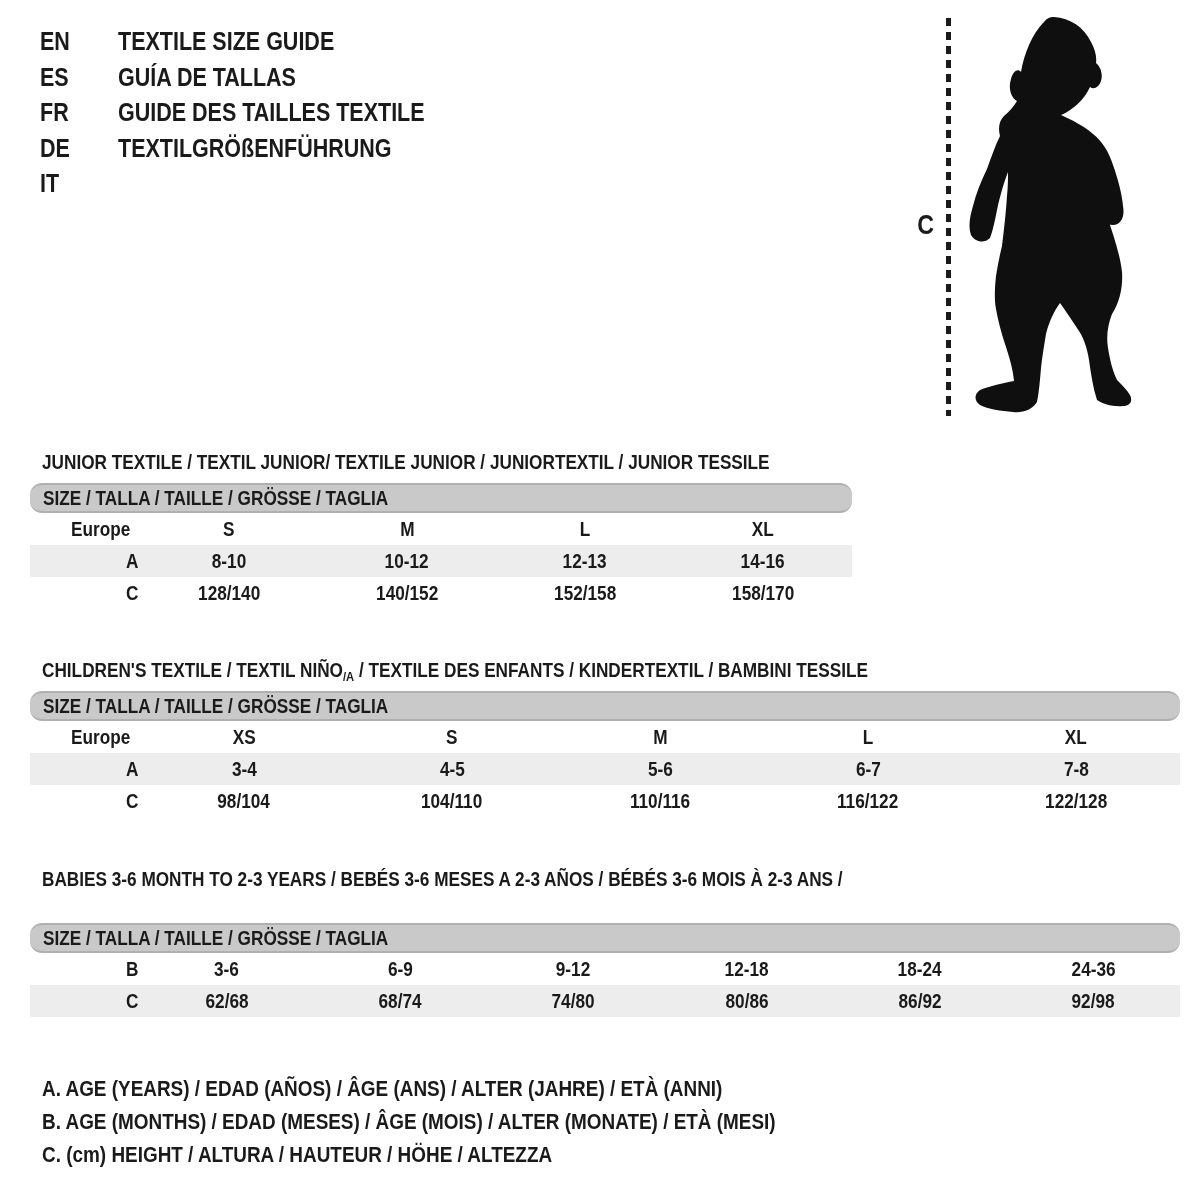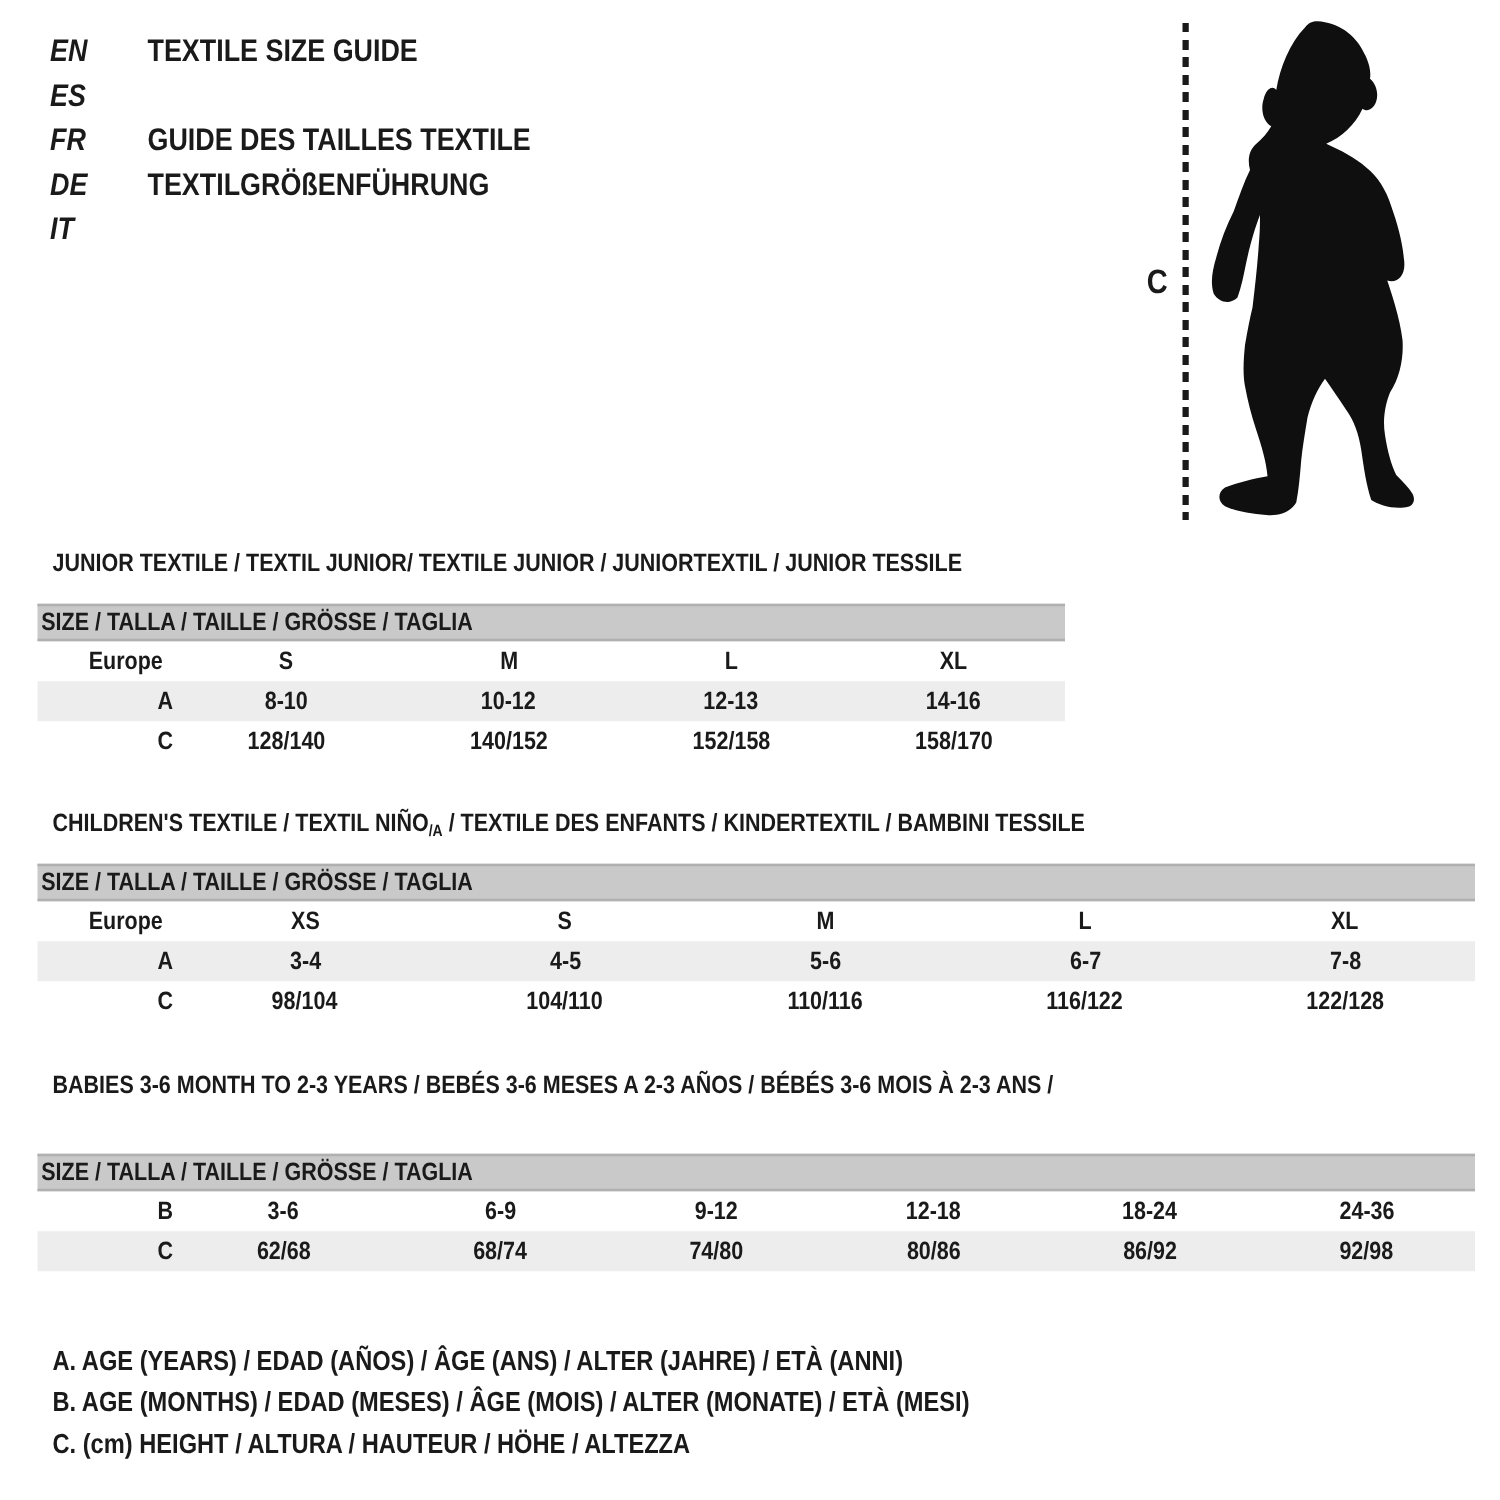--- a/index.html
+++ b/index.html
@@ -9,61 +9,62 @@
     font-family:"Liberation Sans","DejaVu Sans",sans-serif;
     font-weight:700;color:var(--ink,#1a1a1a);
     -webkit-font-smoothing:antialiased;
   }
   .cx{display:inline-block;transform:scaleX(.86);transform-origin:0 50%;white-space:nowrap;}
   .cxc{display:inline-block;transform:scaleX(.86);transform-origin:50% 50%;white-space:nowrap;}
 
   
   #lang-block{position:absolute;left:40px;top:24px;font-size:25px;line-height:35.5px;}
   .lang-row{display:flex;}
-  .lang-code{width:78px;flex:0 0 78px;font-style:italic;}
+  .lang-code{width:78px;flex:0 0 78px;}
   .lang-label{flex:1;}
 
   
   #height-line{position:absolute;left:946px;top:18px;width:5px;height:398px;
     background:repeating-linear-gradient(to bottom,var(--ink,#1a1a1a) 0 8px,transparent 8px 14px);}
   #measure-c{position:absolute;left:916px;top:210px;font-size:27px;}
   #toddler{position:absolute;left:962px;top:14px;width:178px;height:406px;}
 
   
   .section{position:absolute;left:0;width:1200px;}
   #sec-junior{top:433px;}
   #sec-children{top:641px;}
   #sec-babies{top:850px;}
-  .sec-title{position:absolute;left:42px;top:1px;font-size:20px;line-height:34px;}
+  .sec-title{position:absolute;left:42px;top:12px;font-size:20px;line-height:34px;}
   .sec-title sub{font-size:13px;vertical-align:baseline;position:relative;top:4px;}
   .size-table{position:absolute;left:30px;top:50px;}
   .section.two-line .size-table{top:73px;}
   .size-table[data-cols="4"]{width:822px;}
   .size-table[data-cols="5"],.size-table[data-cols="6"]{width:1150px;}
   .size-bar{height:26px;line-height:26px;background:var(--bar,#c9c9c9);
     border-top:2px solid var(--barline,#b0b0b0);border-bottom:2px solid var(--barline,#b0b0b0);
-    padding-left:3px;font-size:20px;}
+    padding-left:13px;font-size:20px;border-radius:12px;}
   .size-row{display:grid;height:32px;align-items:center;font-size:20px;}
   .rows .size-row:nth-child(even){background:var(--shade,#ededed);}
   .row-label{padding-left:12px;text-align:right;}
   .cell{text-align:center;}
 
   
   #legend{position:absolute;left:42px;top:1072px;font-size:22px;line-height:33px;}
 </style>
 </head>
 <body style="--bg: #ffffff; --ink: #1a1a1a; --bar: #c9c9c9; --barline: #b0b0b0; --shade: #ededed;">
 
 <div id="lang-block">
     <div class="lang-row">
       <span class="lang-code"><span class="cx">EN</span></span>
       <span class="lang-label"><span class="cx">TEXTILE SIZE GUIDE</span></span>
     </div>
     <div class="lang-row">
       <span class="lang-code"><span class="cx">ES</span></span>
+      <span class="lang-label"><span class="cx">GUÍA DE TALLAS</span></span>
     </div>
     <div class="lang-row">
       <span class="lang-code"><span class="cx">FR</span></span>
       <span class="lang-label"><span class="cx">GUIDE DES TAILLES TEXTILE</span></span>
     </div>
     <div class="lang-row">
       <span class="lang-code"><span class="cx">DE</span></span>
       <span class="lang-label"><span class="cx">TEXTILGRÖßENFÜHRUNG</span></span>
     </div>
     <div class="lang-row">

